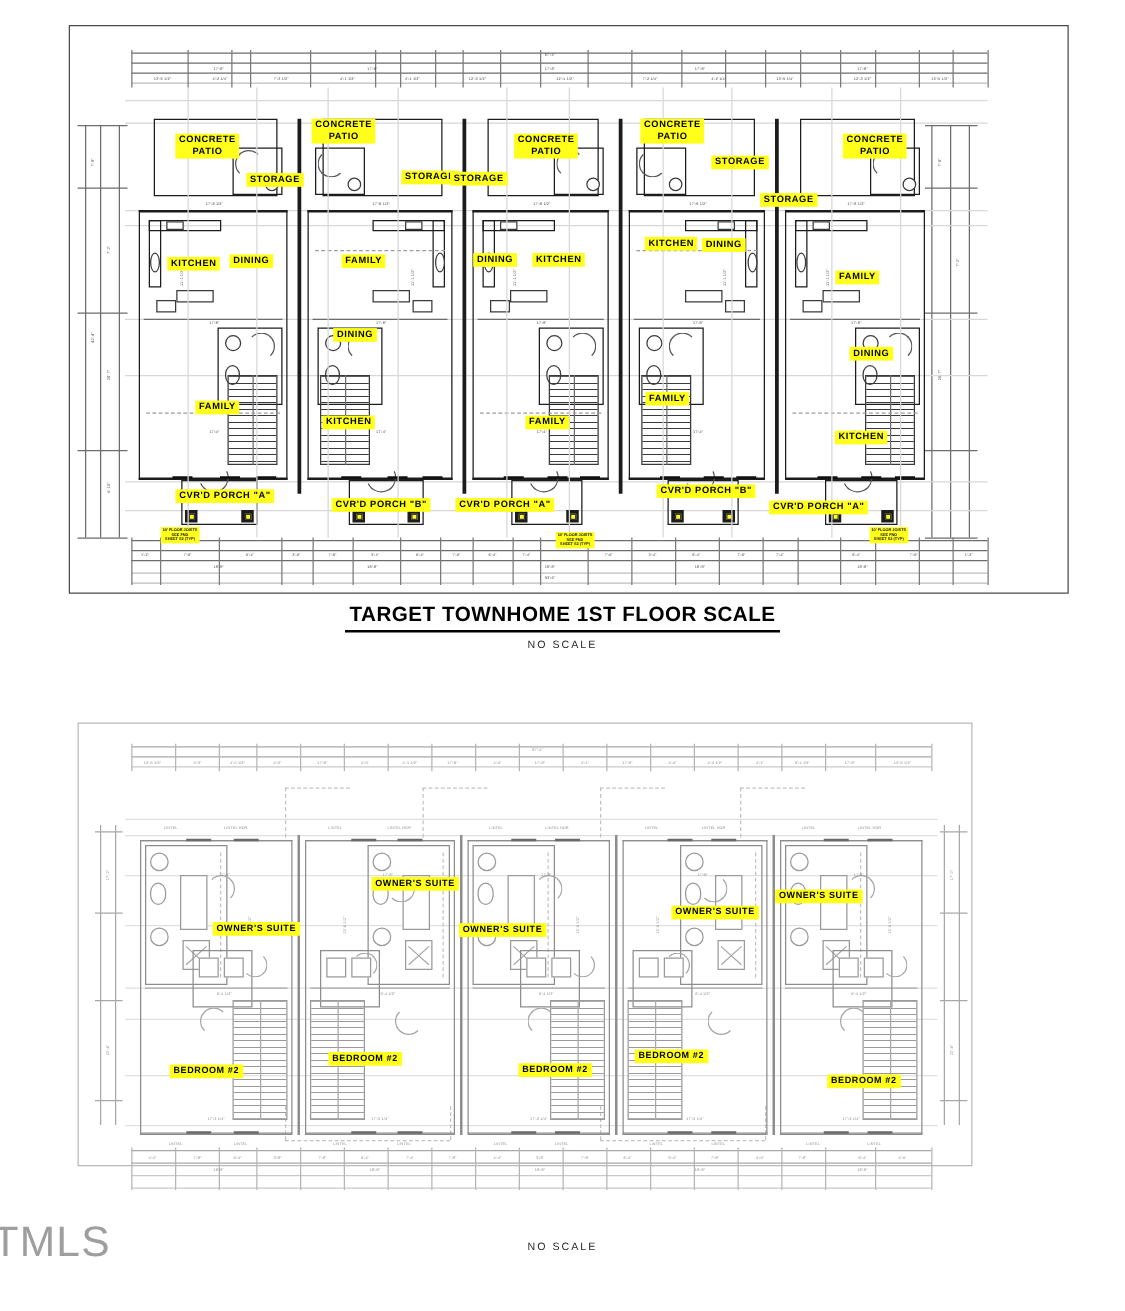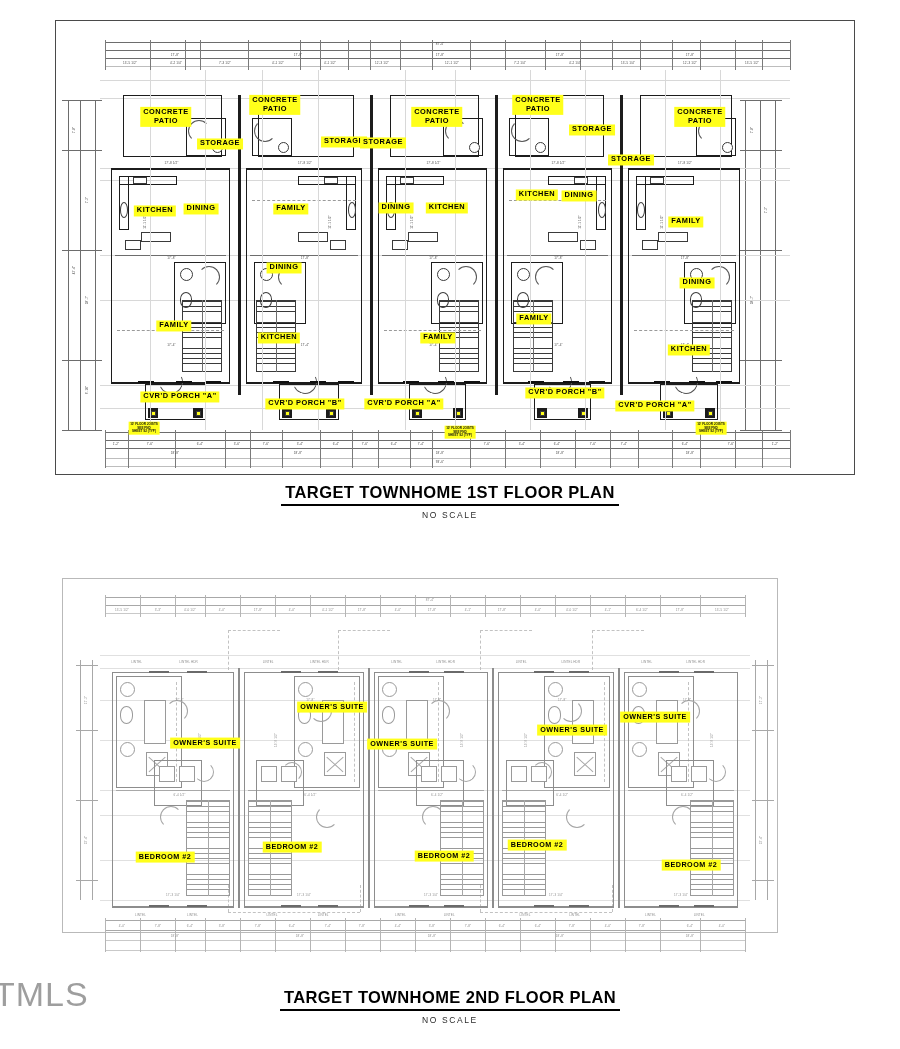--- a/index.html
+++ b/index.html
@@ -647,21 +647,21 @@
       </div>
       <div class="note-label" style="left: 656px; top: 408px;">
         <div>10' FLOOR JOISTS</div>
         <div>SEE FND</div>
         <div>SHEET S2 (TYP)</div>
       </div>
     </div>
 </div>
 
 <div class="title-block" id="floor1-title">
-  <div class="plan-title">TARGET TOWNHOME 1ST FLOOR PLAN</div>
+  <div class="plan-title">TARGET TOWNHOME 1ST FLOOR SCALE</div>
   <div class="plan-subtitle">NO SCALE</div>
 </div>
 
 <div class="sheet" id="floor2-sheet">
   <div class="plan-border"></div>
   <div id="f2-draw">
       <div class="line thin" style="left: 43px; top: 19px; width: 640px; height: 0.8px;"></div>
       <div class="line thin" style="left: 43px; top: 27px; width: 640px; height: 0.8px;"></div>
       <div class="line faint" style="left: 43px; top: 35px; width: 640px; height: 0.8px;"></div>
       <div class="tick" style="left: 43px; top: 17px; height: 22px;"></div>
@@ -964,17 +964,16 @@
       <div class="room-label" style="left: 340px; top: 166px;">OWNER'S SUITE</div>
       <div class="room-label" style="left: 382px; top: 278px;">BEDROOM #2</div>
       <div class="room-label" style="left: 510px; top: 152px;">OWNER'S SUITE</div>
       <div class="room-label" style="left: 475px; top: 267px;">BEDROOM #2</div>
       <div class="room-label" style="left: 593px; top: 139px;">OWNER'S SUITE</div>
       <div class="room-label" style="left: 629px; top: 287px;">BEDROOM #2</div>
     </div>
 </div>
 
 <div class="title-block" id="floor2-title">
-  <div class="plan-title">TARGET TOWNHOME 2ND FLOOR PLAN</div>
   <div class="plan-subtitle">NO SCALE</div>
 </div>
 
 <div id="watermark">TMLS</div>
 
 </body></html>

